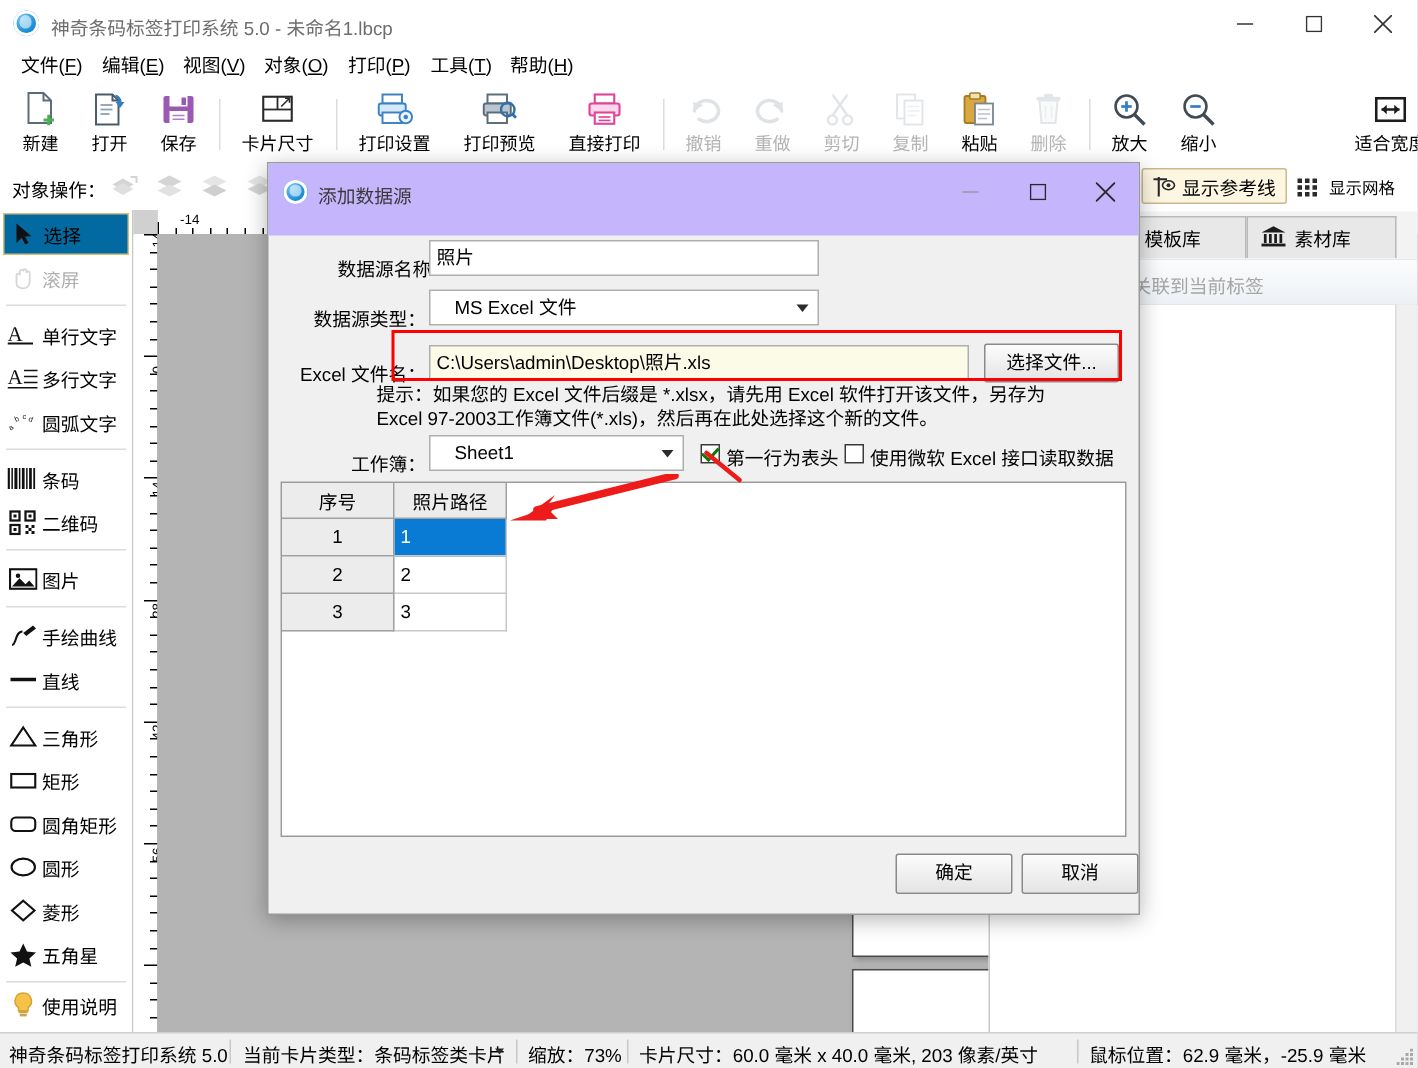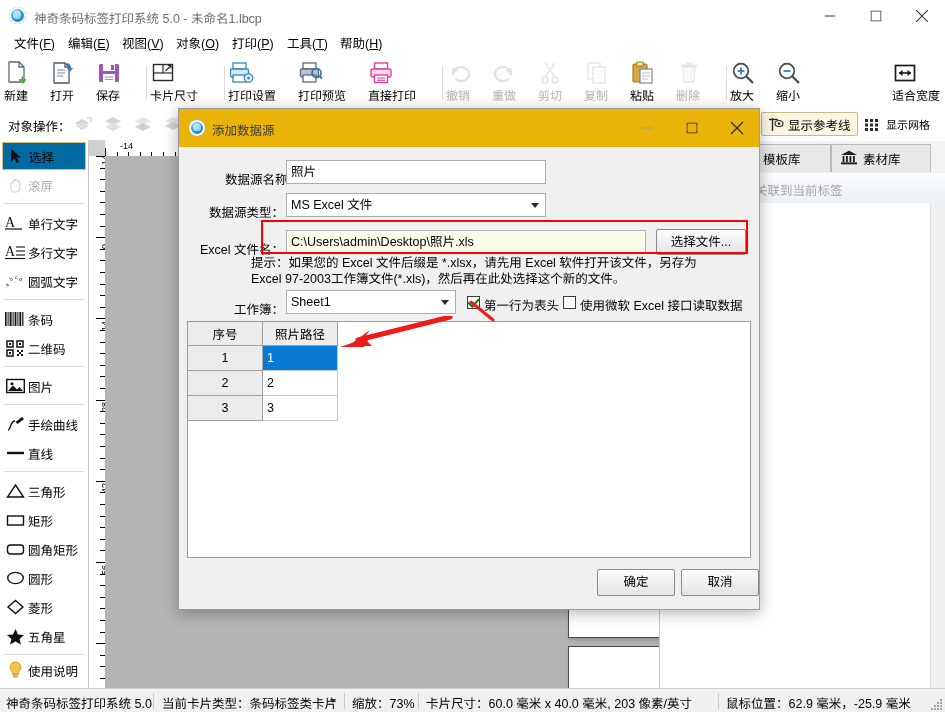--- a/index.html
+++ b/index.html
@@ -26,21 +26,21 @@
   #win-max{right:46px;}
   #win-close{right:0px;}
 
   
   .menubar{position:absolute;left:0;top:32px;width:945px;height:24px;background:#ffffff;}
   .menu-item{position:absolute;top:3px;height:19px;line-height:19px;padding:0 6px;font-size:12.5px;color:#000;cursor:default;white-space:nowrap;}
   .menu-item u{text-decoration:underline;}
 
   
   .toolbar{position:absolute;left:0;top:56px;width:945px;height:52px;background:#ffffff;border-bottom:1px solid #d6d6d6;}
-  .tbtn{position:absolute;top:2px;height:48px;cursor:default;}
+  .tbtn{position:absolute;top:2px;height:48px;text-align:center;cursor:default;}
   .tbtn .ic{height:27px;display:block;margin:2px auto 0;position:relative;}
   .tbtn .lb{display:block;font-size:12px;line-height:14px;margin-top:2px;white-space:nowrap;color:#000;}
   .tbtn.dis .lb{color:#b4b4b4;}
   .tsep{position:absolute;top:10px;width:1px;height:34px;background:#dcdcdc;}
 
   
   .objbar{position:absolute;left:0;top:108px;width:945px;height:32px;background:#ffffff;border-bottom:1px solid #d6d6d6;}
   .objbar .lab{position:absolute;left:8px;top:8px;font-size:12.5px;color:#000;}
   .obj-ic{position:absolute;top:6px;width:22px;height:20px;opacity:.42;}
   .toggle-btn{position:absolute;height:24px;top:4px;border:1px solid #c8b98f;background:#fdf7e2;border-radius:2px;
@@ -74,34 +74,34 @@
   .rtoolbar{position:absolute;left:659px;top:173px;width:286px;height:30px;
     background:linear-gradient(#fbfcfd,#edf1f5);border-bottom:1px solid #c6ccd3;}
   .rtool{position:absolute;top:4px;height:22px;display:flex;align-items:center;gap:4px;padding:0 5px;
     box-sizing:border-box;font-size:12.5px;color:#a6a6a6;cursor:default;}
   .rpanel{position:absolute;left:659px;top:203px;width:286px;height:485px;background:#ffffff;border-left:1px solid #c8c8c8;}
   .rscroll{position:absolute;right:0;top:0;width:15px;height:485px;background:#f0f0f0;border-left:1px solid #dcdcdc;}
 
   
   .dialog{position:absolute;left:178px;top:108px;width:580px;height:500px;background:#f0f0f0;
     border:1px solid #9a9a9a;box-shadow:0 3px 14px rgba(0,0,0,.30);}
-  .dlg-title{position:absolute;left:0;top:0;width:580px;height:38px;background:#eab308;}
+  .dlg-title{position:absolute;left:0;top:0;width:580px;height:48px;background:#c4b5fd;}
   .dlg-ic{position:absolute;left:10px;top:11px;width:16px;height:16px;border-radius:50%;
     background:radial-gradient(circle at 35% 32%, #6fc6f5 0%, #1d8fd6 55%, #0f63a8 100%);
     box-shadow:inset 0 0 0 2px #ffffff;}
   .dlg-ic:after{content:"";position:absolute;left:4px;top:3px;width:8px;height:8px;border-radius:50% 50% 45% 45%;background:rgba(255,255,255,.55);}
   .dlg-ttxt{position:absolute;left:33px;top:11px;font-size:12.5px;color:#3a3a3a;}
   .dwbtn{position:absolute;top:0;width:45px;height:37px;cursor:default;}
   .dwbtn svg{position:absolute;left:50%;top:50%;transform:translate(-50%,-50%);}
 
   .flabel{position:absolute;font-size:12.5px;color:#000;text-align:right;white-space:nowrap;}
   .ftext{position:absolute;box-sizing:border-box;border:1px solid #aeaeae;background:#ffffff;
     font-family:"Liberation Sans",sans-serif;font-size:12.5px;padding:0 4px;color:#000;height:24px;line-height:22px;}
   .fcombo{position:absolute;box-sizing:border-box;border:1px solid #aeaeae;background:#ffffff;height:24px;
-    font-size:12.5px;line-height:22px;padding:0 4px;color:#000;cursor:default;}
+    font-size:12.5px;line-height:22px;padding:0 16px;color:#000;cursor:default;}
   .fcombo .arrow{position:absolute;right:6px;top:9px;width:0;height:0;border-left:4px solid transparent;
     border-right:4px solid transparent;border-top:5px solid #2b2b2b;}
   .fbtn{position:absolute;box-sizing:border-box;height:26px;border:1px solid #8a8a8a;border-radius:2px;
     background:linear-gradient(#fcfcfc,#e4e4e4);font-size:12.5px;color:#000;text-align:center;line-height:24px;cursor:default;}
   .hint{position:absolute;font-size:12.5px;color:#000;line-height:16px;}
   .cbx{position:absolute;width:13px;height:13px;box-sizing:border-box;border:1px solid #3a3a3a;background:#ffffff;cursor:default;}
   .cbx.on:after{content:"";position:absolute;left:2px;top:-1px;width:5px;height:9px;border:solid #0a7a0a;
     border-width:0 2px 2px 0;transform:rotate(42deg);}
   .cbl{position:absolute;font-size:12.5px;color:#000;white-space:nowrap;cursor:default;}
 

